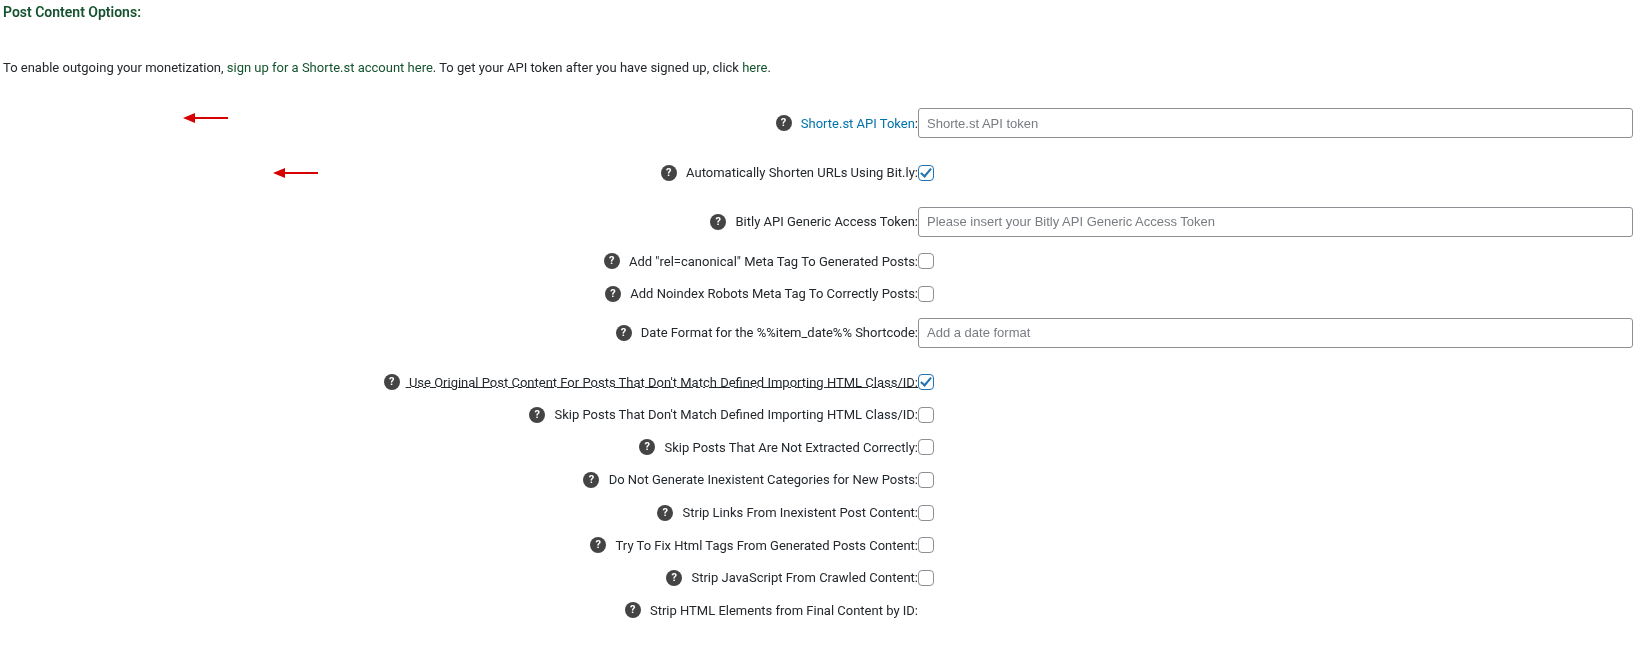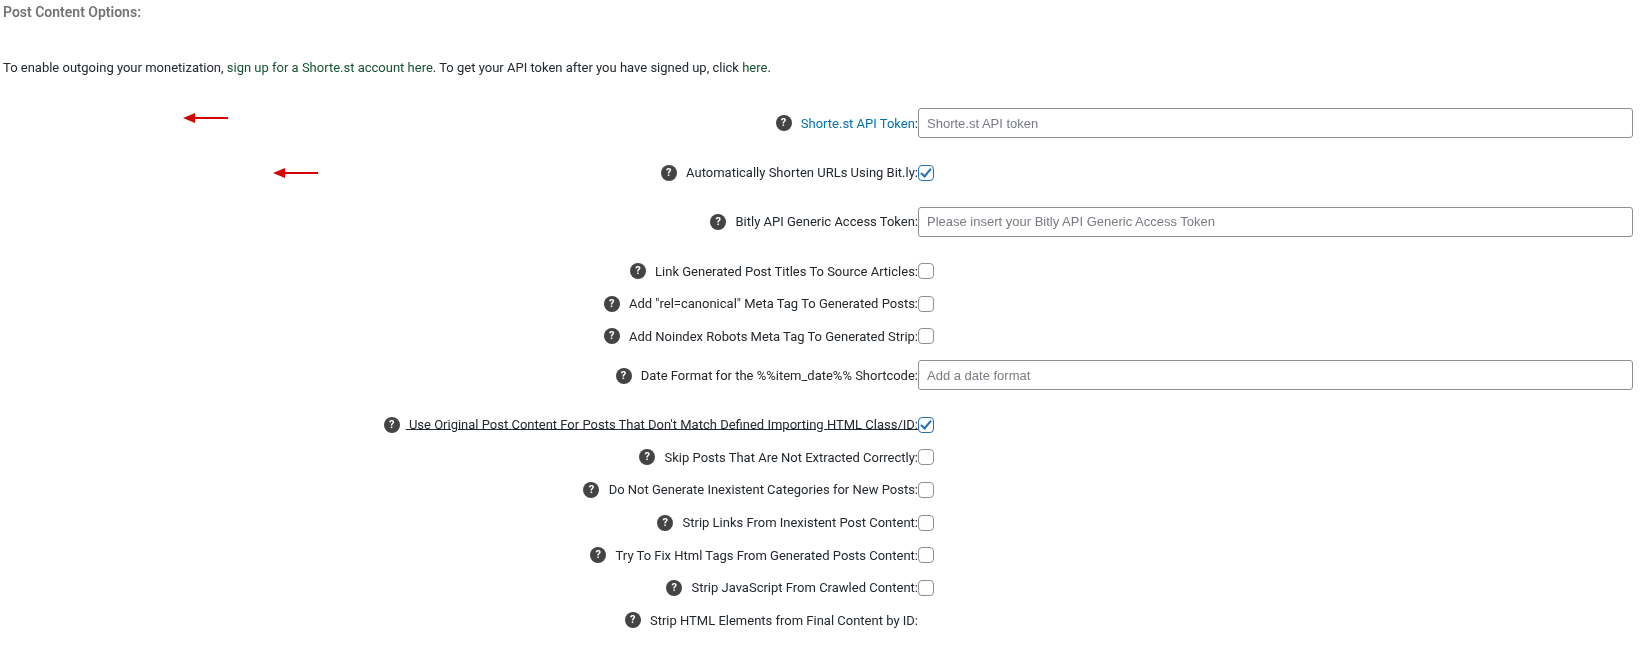--- a/index.html
+++ b/index.html
@@ -7,21 +7,21 @@
       font-family: -apple-system, BlinkMacSystemFont, "Segoe UI", Roboto, "Helvetica Neue", Arial, sans-serif;
       font-size: 13px;
       color: #23282d;
       background: #fff;
       padding: 4px 3px;
     }
     .section-title {
       font-weight: 600;
       font-size: 14px;
       margin-bottom: 40px;
-      color: #737373;
+      color: #14532d;
     }
     .intro-text {
       font-size: 13px;
       color: #23282d;
       margin-bottom: 25px;
     }
     .intro-text a { color: #14532d; text-decoration: none; }
     .options-table { width: 100%; border-collapse: collapse; }
     .options-table tr { vertical-align: middle; }
     .options-table td.label-cell {
@@ -137,37 +137,30 @@
   <tr>
     <td class="label-cell">
       <span class="help-icon">?</span>
       <span class="label-text">Bitly API Generic Access Token:</span>
     </td>
     <td class="control-cell">
       <input type="text" class="txt-input" placeholder="Please insert your Bitly API Generic Access Token" style="">
     </td>
   </tr>
   <tr>
-    <td class="label-cell" style="padding-top:18px;">
-      <span class="help-icon">?</span>
-      <span class="label-text">Link Generated Post Titles To Source Articles:</span>
-    </td>
-    <td class="control-cell" style="padding-top:18px;"><input type="checkbox" class="chk" style=""></td>
-  </tr>
-  <tr>
     <td class="label-cell">
       <span class="help-icon">?</span>
       <span class="label-text">Add "rel=canonical" Meta Tag To Generated Posts:</span>
     </td>
     <td class="control-cell"><input type="checkbox" class="chk" style=""></td>
   </tr>
   <tr>
     <td class="label-cell">
       <span class="help-icon">?</span>
-      <span class="label-text">Add Noindex Robots Meta Tag To Generated Strip:</span>
+      <span class="label-text">Add Noindex Robots Meta Tag To Correctly Posts:</span>
     </td>
     <td class="control-cell"><input type="checkbox" class="chk" style=""></td>
   </tr>
   <tr>
     <td class="label-cell">
       <span class="help-icon">?</span>
       <span class="label-text">Date Format for the %%item_date%% Shortcode:</span>
     </td>
     <td class="control-cell">
       <input type="text" class="txt-input" placeholder="Add a date format" style="">
@@ -176,20 +169,27 @@
   <tr>
     <td class="label-cell" style="padding-top:18px;text-decoration:underline;">
       <span class="help-icon">?</span>
       <span class="label-text">Use Original Post Content For Posts That Don't Match Defined Importing HTML Class/ID:</span>
     </td>
     <td class="control-cell" style="padding-top:18px;"><input type="checkbox" class="chk" checked="" style=""></td>
   </tr>
   <tr>
     <td class="label-cell">
       <span class="help-icon">?</span>
+      <span class="label-text">Skip Posts That Don't Match Defined Importing HTML Class/ID:</span>
+    </td>
+    <td class="control-cell"><input type="checkbox" class="chk" style=""></td>
+  </tr>
+  <tr>
+    <td class="label-cell">
+      <span class="help-icon">?</span>
       <span class="label-text">Skip Posts That Are Not Extracted Correctly:</span>
     </td>
     <td class="control-cell"><input type="checkbox" class="chk" style=""></td>
   </tr>
   <tr>
     <td class="label-cell">
       <span class="help-icon">?</span>
       <span class="label-text">Do Not Generate Inexistent Categories for New Posts:</span>
     </td>
     <td class="control-cell"><input type="checkbox" class="chk" style=""></td>

